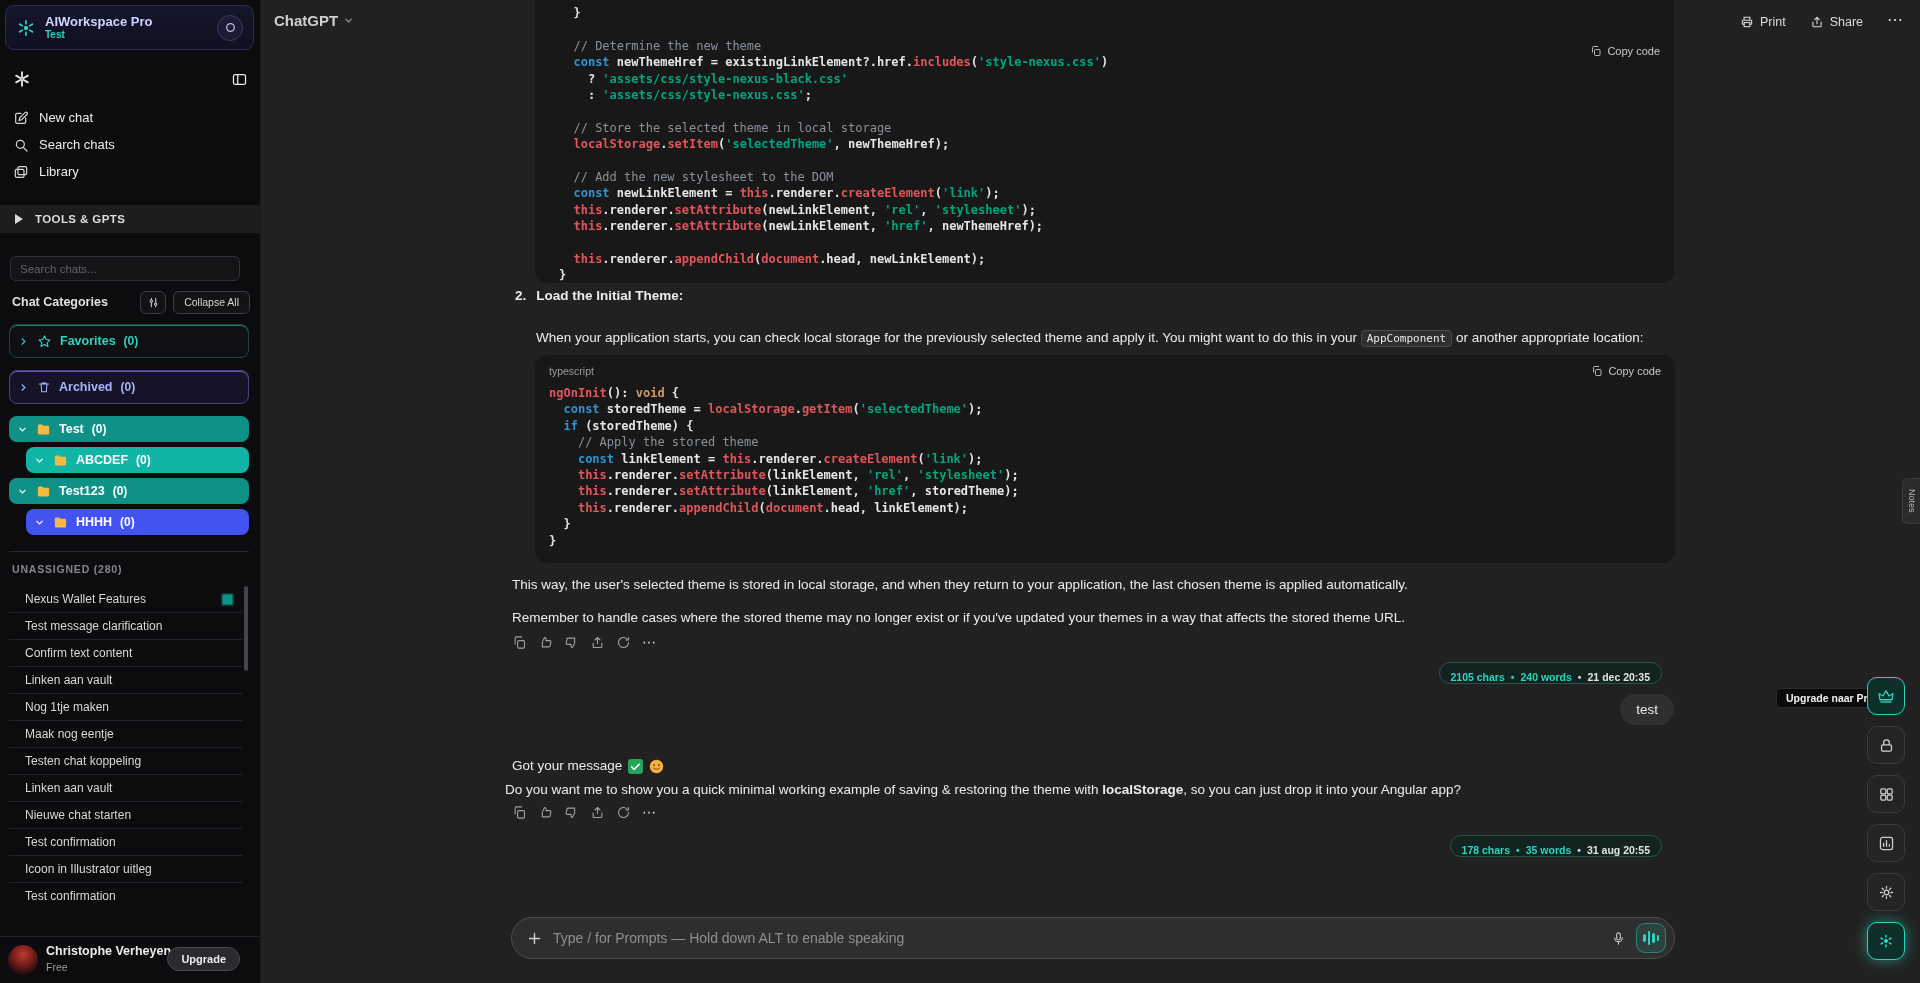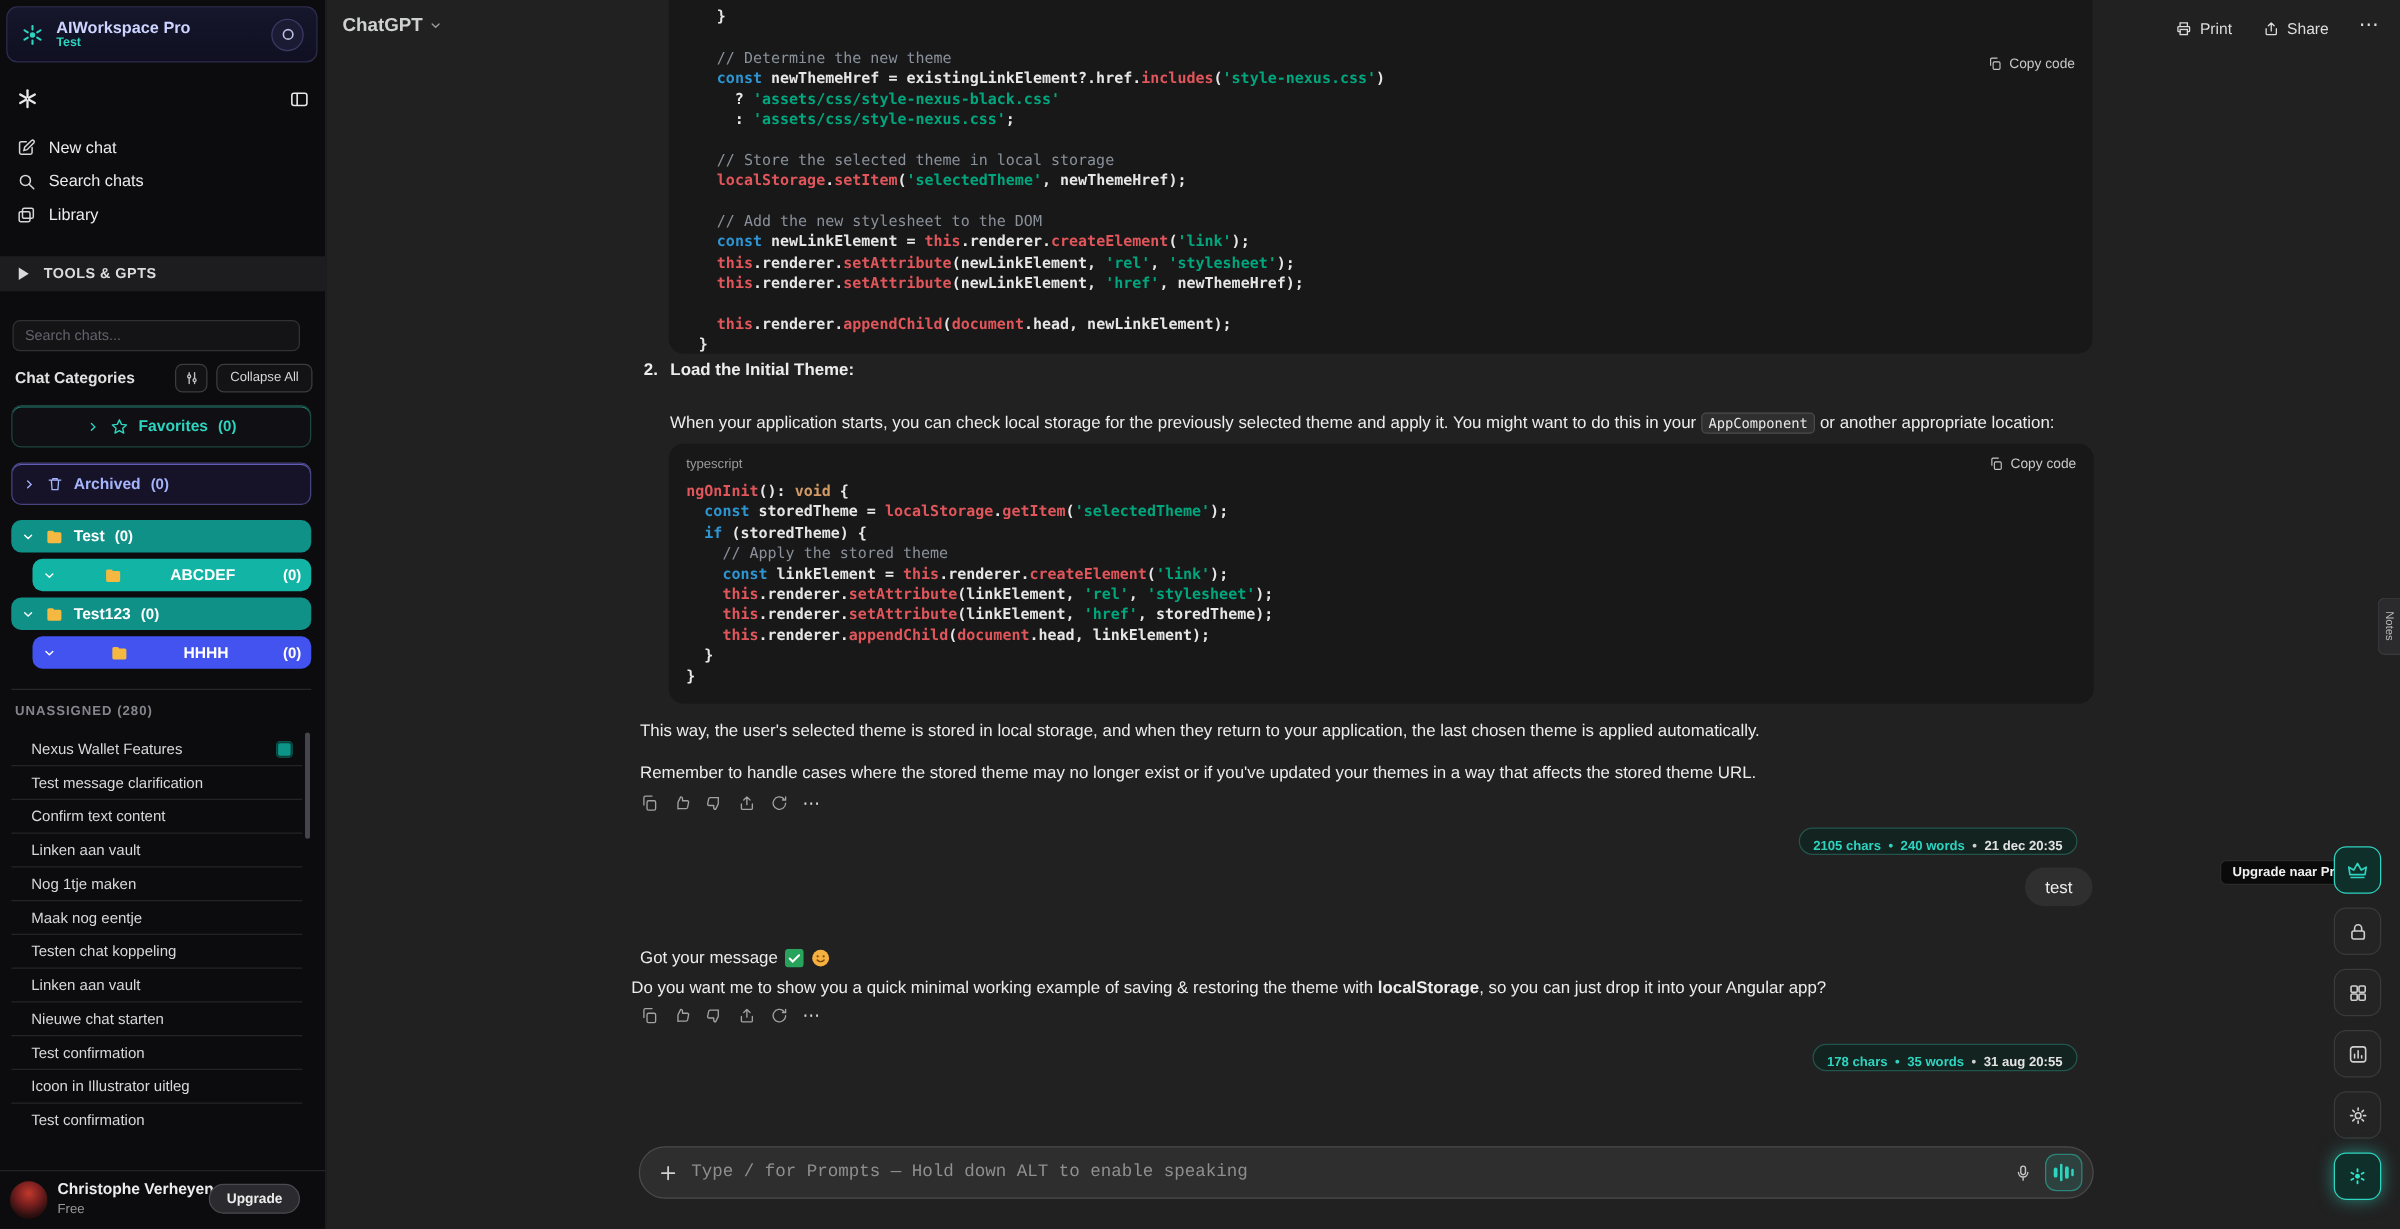--- a/index.html
+++ b/index.html
@@ -41,27 +41,27 @@
   .sq-btn { width:26px; height:23px; border-radius:6px; border:1px solid #3b3b42;
     background:#131316; color:#c2c2c8; display:flex; align-items:center; justify-content:center; cursor:pointer; }
   .collapse-btn { height:23px; border-radius:6px; border:1px solid #3b3b42; background:#131316;
     color:#d6d6d6; font-size:10.5px; padding:0 10px; display:flex; align-items:center; cursor:pointer; }
   .cats { position:absolute; left:9px; top:324px; right:11px; }
   .cat { display:flex; align-items:center; gap:8px; padding:0 8px; border-radius:8px; cursor:pointer; }
   .cat .cat-label { font-size:12.5px; font-weight:bold; }
   .cat .cat-count { font-size:12px; font-weight:bold; }
   .cat-chev,.cat-icon { display:flex; }
   .cat-fav { height:34px; margin-bottom:12px; background:#101014;
-    border:1px solid #1d463f; box-shadow:inset 0 1px 0 rgba(45,212,191,.55); color:#2dd4bf;justify-content:center; }
+    border:1px solid #1d463f; box-shadow:inset 0 1px 0 rgba(45,212,191,.55); color:#2dd4bf; }
   .cat-arch { height:34px; margin-bottom:12px; background:#161329;
     border:1px solid #46437e; box-shadow:inset 0 1px 0 rgba(130,126,240,.7); color:#a5b4fc; }
   .cat-teal { height:26px; margin-bottom:5px; background:#0f9188; color:#fff; }
   .cat-teal2 { height:26px; margin-bottom:5px; background:#12b5a5; color:#fff; }
   .cat-blue { height:26px; margin-bottom:5px; background:#4353f0; color:#fff; }
-  .cat.indent { margin-left:17px;justify-content:space-between; }
+  .cat.indent { margin-left:17px; }
   .divider { position:absolute; left:9px; right:11px; top:551px; height:1px; background:#26262b; }
   .unassigned { position:absolute; left:12px; top:563px; font-size:10.5px; font-weight:bold;
     letter-spacing:.8px; color:#85858d; }
   .chatlist { position:absolute; left:9px; top:586px; right:18px; height:322px; overflow:hidden; }
   .chatrow { height:27px; display:flex; align-items:center; padding:0 8px 0 16px;
     border-bottom:1px solid #242428; color:#d8d8d8; font-size:12px; cursor:pointer; }
   .chatrow-label { flex:1; white-space:nowrap; overflow:hidden; }
   .chat-badge { width:13px; height:13px; border-radius:3px; background:#0d9488;
     box-shadow:inset 0 0 0 1.5px #083f3a; }
   .scroll-track { position:absolute; right:12px; top:586px; width:4px; height:322px; }
@@ -117,21 +117,21 @@
   .user-bubble { position:absolute; top:694px; right:246px; background:#2f2f2f; color:#ececec;
     font-size:13.5px; padding:8px 16px; border-radius:18px; }
   .a2l1 { left:251px; top:756px; display:flex; align-items:center; gap:6px; }
   .a2l2 { left:244px; top:780px; width:1170px; }
   .emoji { width:15px; height:15px; display:inline-flex; }
 
   .composer { position:absolute; left:250px; top:917px; width:1164px; height:42px;
     border-radius:26px; background:#2e2e2e; border:1px solid #4b4b4b; display:flex;
     align-items:center; padding:0 8px 0 14px; gap:10px; }
   .composer input { flex:1; background:transparent; border:none; outline:none; color:#fca5a5;
-    font-size:14px; font-family:Liberation Mono, monospace; }
+    font-size:14px; font-family:Liberation Sans, sans-serif; }
   .composer input::placeholder { color:#8f8f8f; }
   .plus-ic { color:#cfcfcf; cursor:pointer; display:flex; }
   .mic-ic { color:#c6c6c6; cursor:pointer; display:flex; }
   .wave-btn { width:30px; height:30px; border-radius:9px; background:rgba(45,212,191,.12);
     border:1px solid rgba(45,212,191,.45); display:flex; align-items:center; justify-content:center;
     gap:2px; cursor:pointer; }
   .wave-btn i { display:block; width:2.5px; background:#2dd4bf; border-radius:2px; }
   .footer-note { position:absolute; left:0; right:0; top:966px; text-align:center;
     font-size:10.5px; color:#9b9b9b; }
   .footer-note a { color:#9b9b9b; text-decoration:underline; cursor:pointer; }

